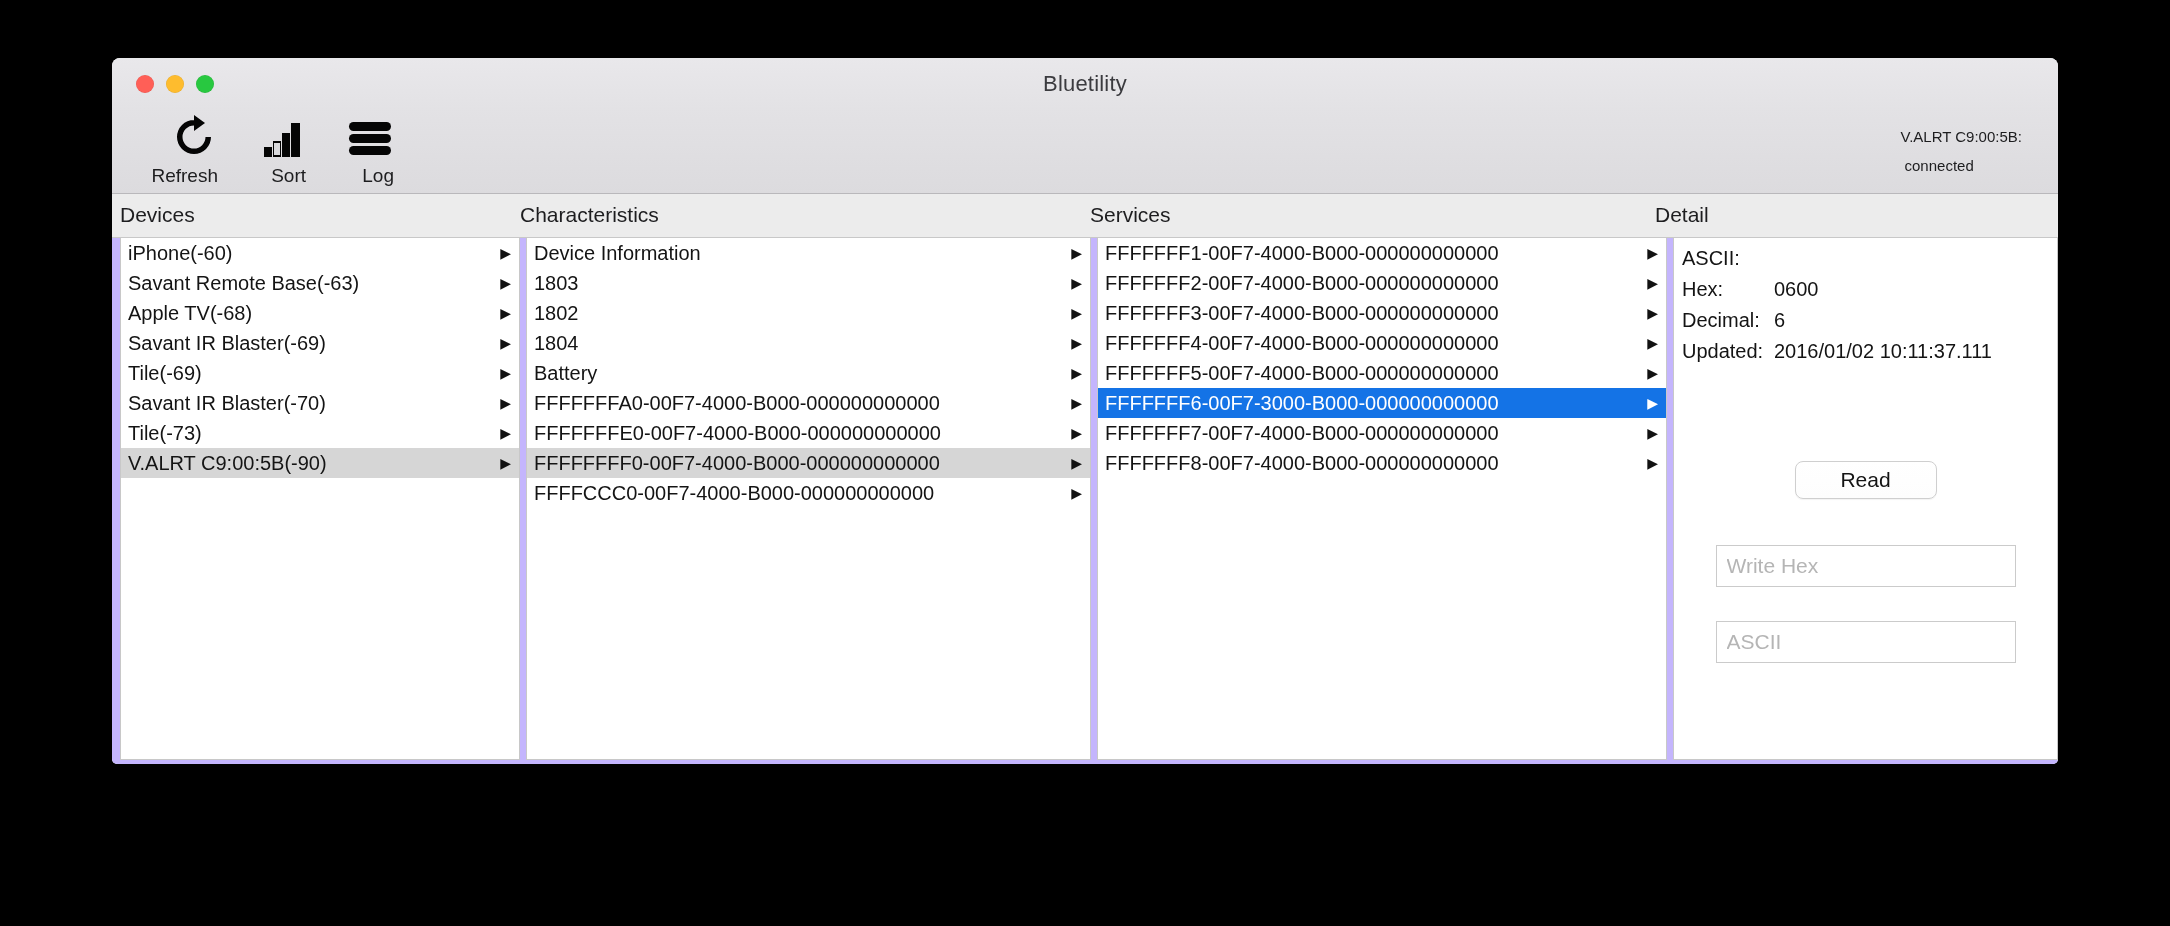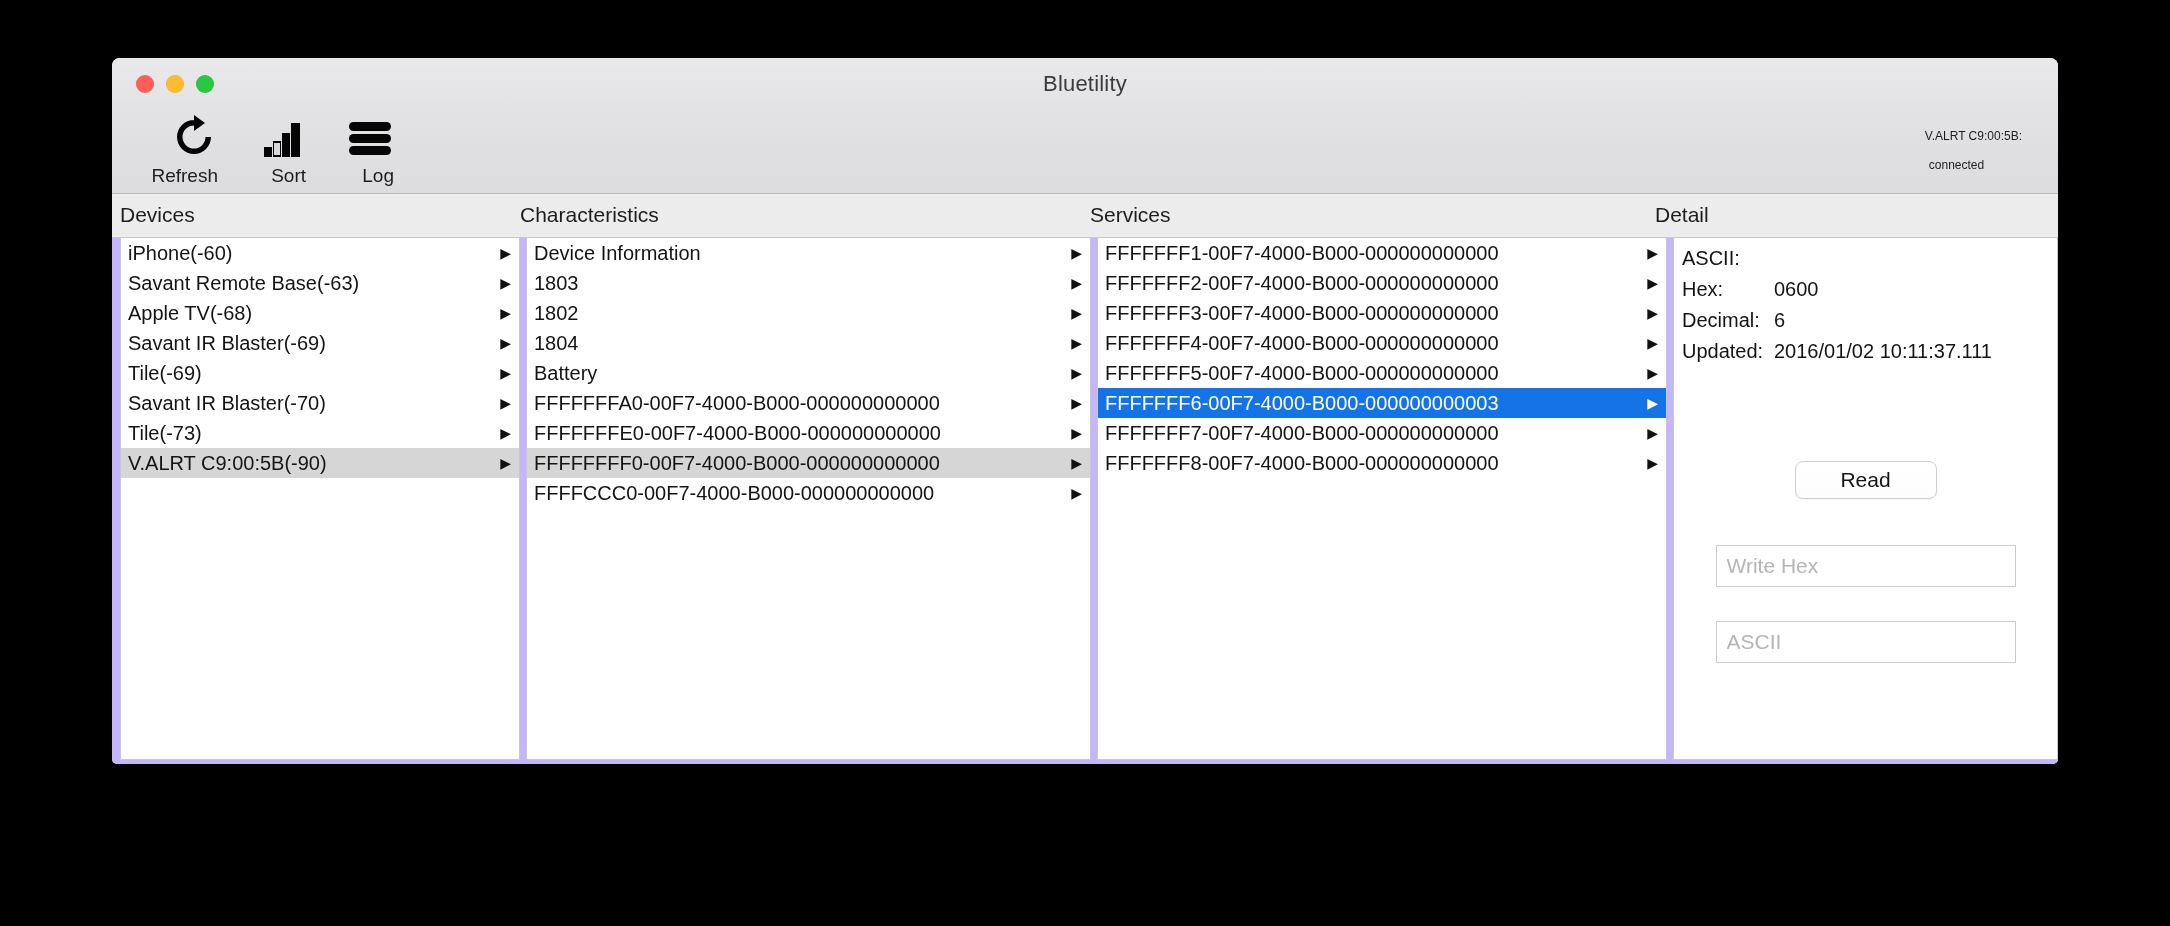--- a/index.html
+++ b/index.html
@@ -63,21 +63,21 @@
     cursor: default;
     padding-top: 2px;
   }
   .tool .glyph { height: 54px; display: flex; align-items: center; justify-content: center; }
   .tool .lbl { font-size: 19px; color: #1d1d1f; margin-top: 1px; }
 
   .conn-status {
     position: absolute;
     right: 36px; top: 14px;
     text-align: left;
-    font-size: 12px;
+    font-size: 15px;
     color: #1d1d1f;
     line-height: 29px;
   }
   .conn-status .line2 { padding-left: 4px; }
 
   
   .col-headers {
     display: flex;
     height: 44px;
     flex: 0 0 44px;
@@ -328,21 +328,21 @@
         </div>
         <div class="row">
           <span>FFFFFFF4-00F7-4000-B000-000000000000</span>
           <span class="arrow">▶</span>
         </div>
         <div class="row">
           <span>FFFFFFF5-00F7-4000-B000-000000000000</span>
           <span class="arrow">▶</span>
         </div>
         <div class="row sel-blue">
-          <span>FFFFFFF6-00F7-4000-B000-000000000003</span>
+          <span>FFFFFFF6-00F7-3000-B000-000000000000</span>
           <span class="arrow">▶</span>
         </div>
         <div class="row">
           <span>FFFFFFF7-00F7-4000-B000-000000000000</span>
           <span class="arrow">▶</span>
         </div>
         <div class="row">
           <span>FFFFFFF8-00F7-4000-B000-000000000000</span>
           <span class="arrow">▶</span>
         </div>

